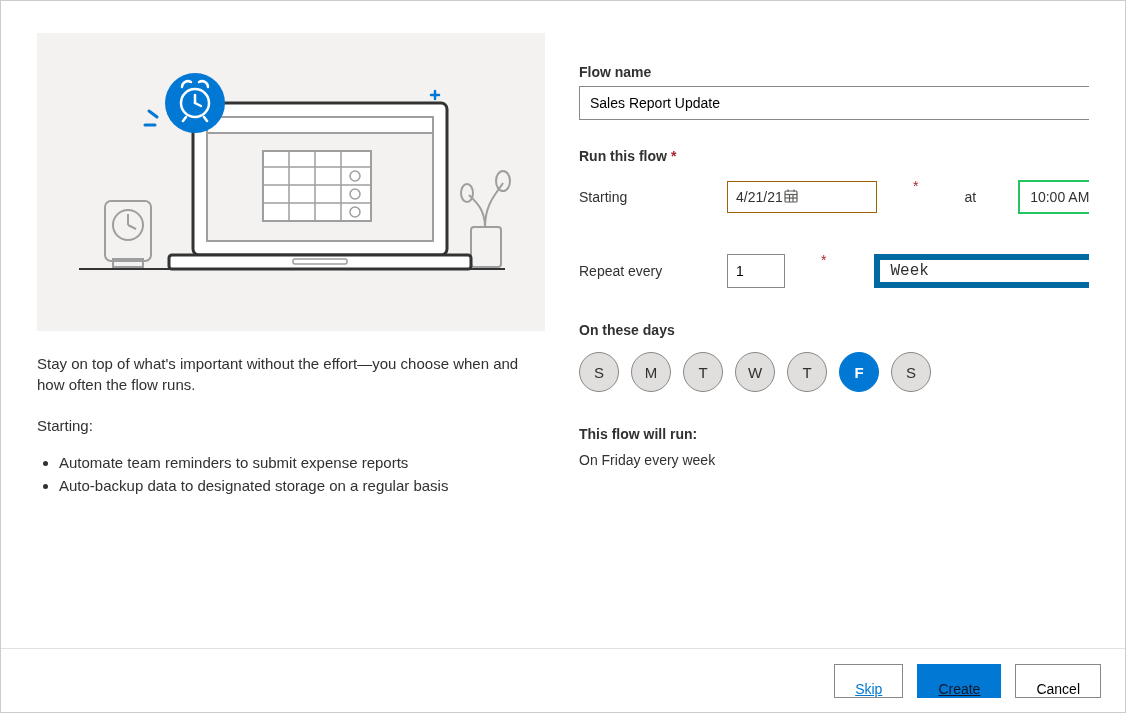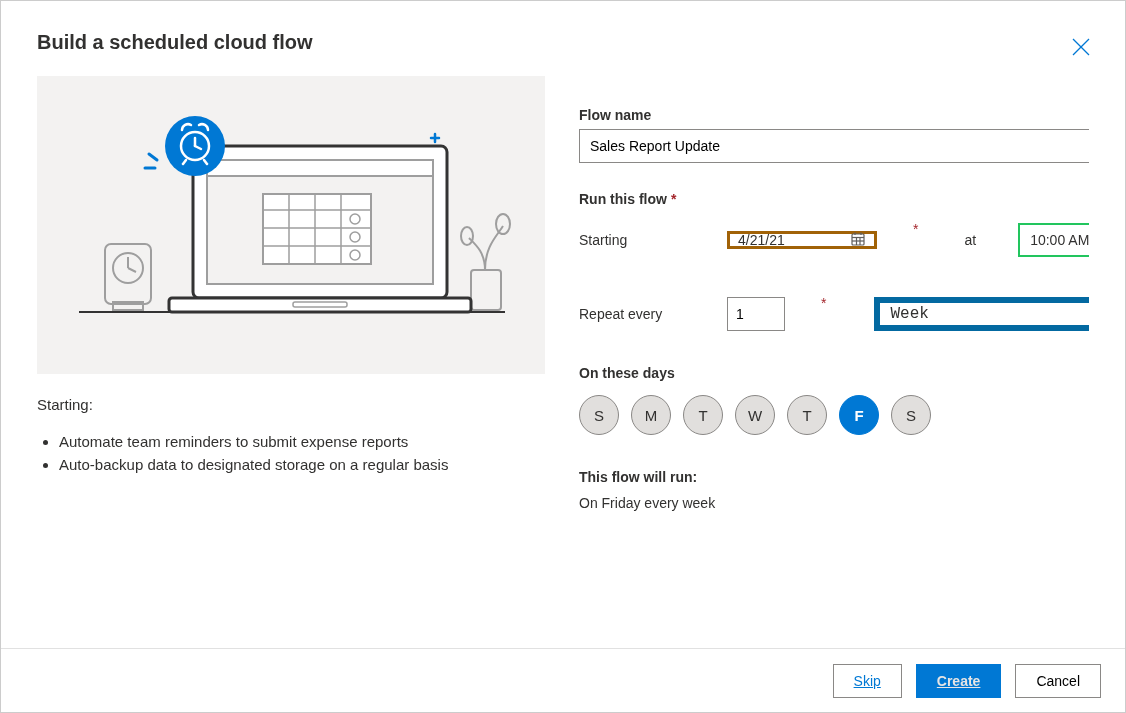--- a/index.html
+++ b/index.html
@@ -24,21 +24,21 @@
   .field-label { font-weight:600; font-size:14px; margin-bottom:6px; }
   .req { color:#a4262c; margin-left:4px; }
   .text-input {
     width:100%; height:34px; border:1px solid #8a8886; padding:12px 10px; font-size:14px; outline:none;
     font-family:inherit;
   }
   .section-spacer { height:28px; }
 
   .row { display:flex; align-items:center;gap:30px; }
   .lbl-small { font-size:14px; width:118px;}
-  .date-box { display:flex; align-items:center; width:150px; height:18px; border:3px solid #a16207; padding:0 8px; justify-content:space-between; font-size:14px;}
+  .date-box { display:flex; align-items:center; width:150px; height:32px; border:1px solid #a16207; padding:0 8px; justify-content:flex-start; font-size:14px;}
   .at { margin:0 12px; font-size:14px; }
   .time-box { display:flex; align-items:center; justify-content:space-between; width:162px; height:34px; border:2px solid #22c55e; padding:0 10px; font-size:14px;}
   .chev { width:12px; height:12px; }
   .chev svg { stroke:#605e5c; stroke-width:1.2; fill:none;}
   .req-inline { color:#a4262c; margin:0 4px 0 6px; font-size:14px; align-self:flex-start; position:relative; top:-2px;}
 
   .repeat-num { width:58px; height:34px; border:1px solid #8a8886; padding:0 8px; font-size:14px; font-family:inherit;}
   .unit-box { display:flex; align-items:center; justify-content:space-between; width:274px; height:34px; border:6px solid #0369a1; padding:0 10px; font-size:16px; margin-left:14px;font-family:Liberation Mono, monospace;}
 
   .days-label { font-weight:600; font-size:14px; margin-top:34px; margin-bottom:14px;}
@@ -49,38 +49,29 @@
   }
   .day.selected { background:#0078d4; border-color:#0078d4; color:#fff; font-weight:600;}
 
   .runs-label { font-weight:600; font-size:14px; margin-top:34px; }
   .runs-text  { font-size:14px; margin-top:10px; }
 
   .footer {
     position:absolute; left:0; right:0; bottom:0; height:64px; border-top:1px solid #e1e1e1;
     display:flex; align-items:center; justify-content:flex-end; padding:0 24px; background:#fff; gap:14px;
   }
-  .btn { height:34px; padding:8px 20px; font-size:14px; border:1px solid #8a8886; background:#fff; cursor:pointer; font-family:inherit;}
+  .btn { height:34px; padding:16px 20px; font-size:14px; border:1px solid #8a8886; background:#fff; cursor:pointer; font-family:inherit;}
   .btn-link { color:#0078d4; text-decoration:underline; }
-  .btn-primary { background:#0078d4; border-color:#0078d4; color:#e5e5e5; text-decoration:underline; font-weight:700;}
+  .btn-primary { background:#0078d4; border-color:#0078d4; color:#0f172a; text-decoration:underline; font-weight:400;}
 </style>
 </head>
 <body>
 
 <div class="dialog">
 
-  <div class="dialog-header">
-    <div class="dialog-title">Build a scheduled cloud flow</div>
-    <div class="close-x">
-      <svg viewBox="0 0 24 24">
-          <line x1="4" y1="4" x2="20" y2="20"></line>
-          <line x1="20" y1="4" x2="4" y2="20"></line>
-        </svg>
-    </div>
-  </div>
 
   <div class="body">
 
     <div class="left">
       <div class="illus">
         <svg viewBox="0 0 508 298" width="508" height="298">
 
           <line x1="42" y1="236" x2="468" y2="236" stroke="#333" stroke-width="2"></line>
 
           <rect x="68" y="168" width="46" height="60" rx="6" fill="none" stroke="#9e9e9e" stroke-width="2"></rect>
@@ -121,20 +112,21 @@
           <circle cx="158" cy="70" r="14" fill="none" stroke="#fff" stroke-width="2.5"></circle>
           <line x1="158" y1="70" x2="158" y2="62" stroke="#fff" stroke-width="2.5" stroke-linecap="round"></line>
           <line x1="158" y1="70" x2="164" y2="73" stroke="#fff" stroke-width="2.5" stroke-linecap="round"></line>
           <path d="M145 54 a6 6 0 0 1 9 -5" fill="none" stroke="#fff" stroke-width="2.5" stroke-linecap="round"></path>
           <path d="M171 54 a6 6 0 0 0 -9 -5" fill="none" stroke="#fff" stroke-width="2.5" stroke-linecap="round"></path>
           <line x1="149" y1="84" x2="146" y2="88" stroke="#fff" stroke-width="2.5" stroke-linecap="round"></line>
           <line x1="167" y1="84" x2="170" y2="88" stroke="#fff" stroke-width="2.5" stroke-linecap="round"></line>
         </svg>
       </div>
 
+      <div class="desc">Stay on top of what's important without the effort—you choose when and how often the flow runs.</div>
       <div class="examples-label">Starting:</div>
       <ul class="examples">
         <li>Automate team reminders to submit expense reports</li>
         <li>Auto-backup data to designated storage on a regular basis</li>
       </ul>
     </div>
 
     <div class="divider"></div>
 
     <div class="right">

